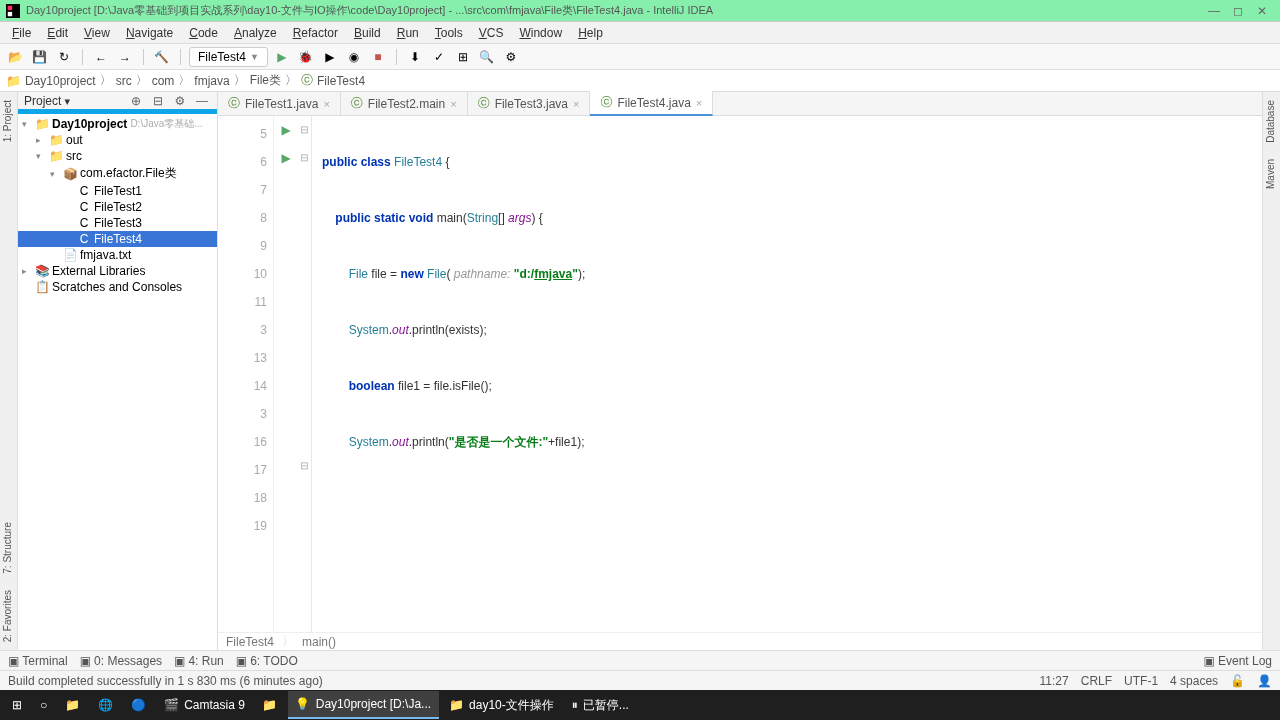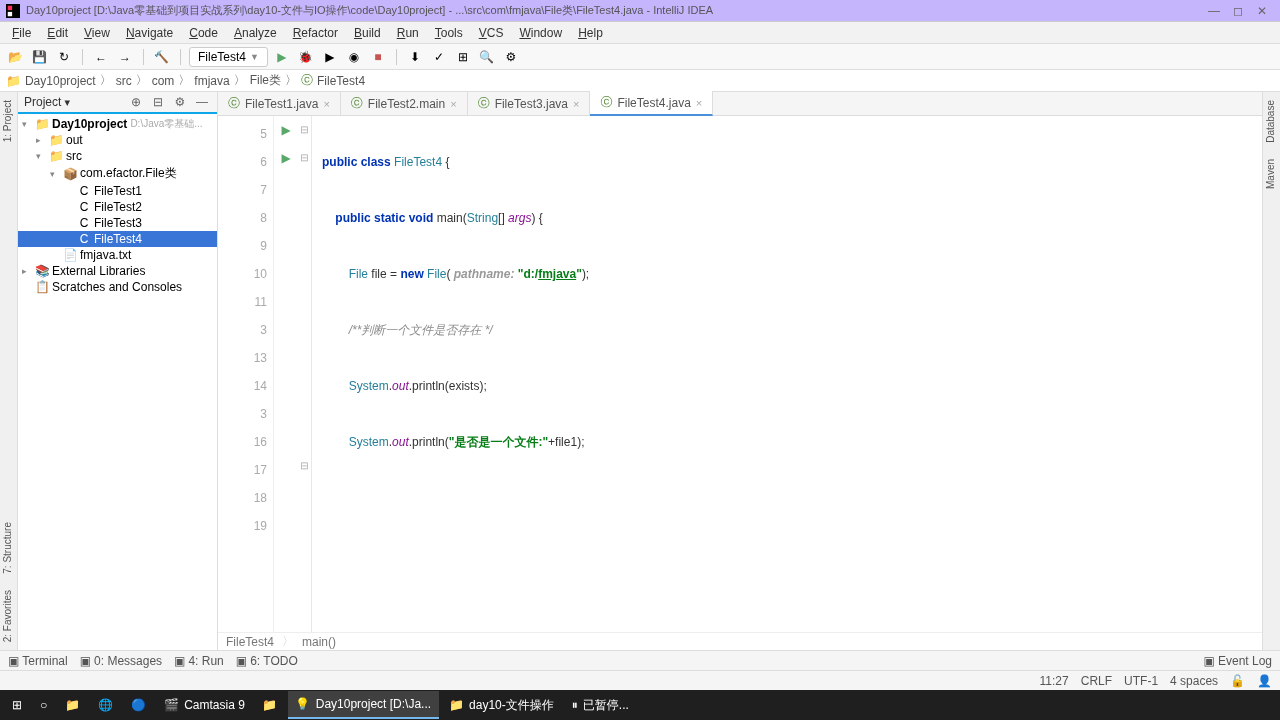--- a/index.html
+++ b/index.html
@@ -1,34 +1,34 @@
 <!DOCTYPE html>
 <html><head>
 <meta charset="utf-8">
 <style>
 * { margin: 0; padding: 0; box-sizing: border-box; font-family: -apple-system, "Segoe UI", Arial, sans-serif; font-size: 12px; }
 body { background: #f0f0f0; width: 1280px; height: 720px; overflow: hidden; display: flex; flex-direction: column; }
-.title-bar { height: 22px; background: #c4b5fd; display: flex; align-items: center; padding: 0 6px; border-bottom: 1px solid #ccc; }
+.title-bar { height: 22px; background: #86efac; display: flex; align-items: center; padding: 0 6px; border-bottom: 1px solid #ccc; }
 .title-bar .app-icon { width: 14px; height: 14px; margin-right: 6px; }
 .title-bar .title-text { color: #555; font-size: 11px; flex: 1; }
 .title-bar .win-btn { width: 24px; height: 16px; display: flex; align-items: center; justify-content: center; color: #666; cursor: default; }
 .menu-bar { height: 22px; background: #f2f2f2; display: flex; align-items: center; padding: 0 4px; border-bottom: 1px solid #ddd; }
 .menu-bar .menu-item { padding: 2px 8px; cursor: default; color: #333; }
 .menu-bar .menu-item u { text-decoration: underline; }
 .toolbar { height: 26px; background: #f8f8f8; display: flex; align-items: center; padding: 0 6px; border-bottom: 1px solid #ddd; gap: 4px; }
 .toolbar .tb-btn { width: 20px; height: 20px; display: flex; align-items: center; justify-content: center; cursor: pointer; border-radius: 3px; }
 .toolbar .sep { width: 1px; height: 16px; background: #ccc; margin: 0 4px; }
 .toolbar .run-config { padding: 2px 8px; border: 1px solid #ccc; border-radius: 3px; background: #fff; display: flex; align-items: center; gap: 4px; }
 .nav-bar { height: 22px; background: #fff; display: flex; align-items: center; padding: 0 6px; border-bottom: 1px solid #ddd; gap: 4px; color: #555; font-size: 11px; }
 .nav-bar .crumb { display: flex; align-items: center; gap: 4px; }
 .main-row { flex: 1; display: flex; min-height: 0; }
 .side-tabs-left { width: 18px; background: #f0f0f0; border-right: 1px solid #ddd; display: flex; flex-direction: column; }
 .side-tab { writing-mode: vertical-rl; transform: rotate(180deg); padding: 8px 2px; font-size: 10px; color: #555; text-align: center; cursor: pointer; }
 .project-panel { width: 200px; background: #fff; border-right: 1px solid #ddd; display: flex; flex-direction: column; }
-.project-header { height: 22px; background: #f5f5f5; border-bottom: 2px solid #0ea5e9; display: flex; align-items: center; padding: 0 6px; gap: 4px; }
+.project-header { height: 22px; background: #f5f5f5; border-bottom: 5px solid #0ea5e9; display: flex; align-items: center; padding: 0 6px; gap: 4px; }
 .project-header .dropdown { flex: 1; font-size: 11px; color: #333; }
 .project-header .pbtn { width: 18px; height: 18px; display: flex; align-items: center; justify-content: center; cursor: pointer; color: #666; }
 .tree { flex: 1; overflow: auto; padding: 2px 0; font-size: 12px; }
 .tree-item { padding: 1px 0 1px 4px; display: flex; align-items: center; gap: 3px; cursor: pointer; white-space: nowrap; }
 .tree-item .arrow { width: 10px; color: #888; font-size: 9px; }
 .tree-item .t-icon { width: 14px; text-align: center; }
 .tree-item.selected { background: #3875d6; color: #fff; }
 .tree-item.l1 { padding-left: 4px; }
 .tree-item.l2 { padding-left: 18px; }
 .tree-item.l3 { padding-left: 32px; }
@@ -45,21 +45,21 @@
 .gutter-icons .gi { height: 28px; display: flex; align-items: center; justify-content: center; }
 .fold-gutter { width: 14px; background: #fff; border-right: 1px solid #e8e8e8; line-height: 28px; }
 .fold-gutter .fg { height: 28px; display: flex; align-items: center; justify-content: center; color: #aaa; font-size: 10px; }
 .code { flex: 1; padding: 4px 10px; line-height: 28px; white-space: pre; color: #333; position: relative;}
 .code .line { height: 28px; }
 .kw { color: #0033b3; font-weight: bold; }
 .cls { color: #267f99; }
 .str { color: #067d17; font-weight: bold; }
 .cmt { color: #8c8c8c; font-style: italic; }
 .fld { color: #871094; font-style: italic; }
-.hint { color: #999; font-style: italic; font-weight: bold;}
+.hint { color: #999; font-style: italic;}
 .fn { color: #333; }
 .breadcrumb-editor { height: 18px; border-top: 1px solid #eee; padding: 2px 8px; font-size: 11px; color: #777; display: flex; align-items: center; gap: 8px;}
 .side-tabs-right { width: 18px; background: #f0f0f0; border-left: 1px solid #ddd; display: flex; flex-direction: column; }
 .bottom-bar { height: 20px; background: #f5f5f5; border-top: 1px solid #ddd; display: flex; align-items: center; padding: 0 8px; gap: 12px; font-size: 11px; color: #555;}
 .bottom-bar .bb-item { display: flex; align-items: center; gap: 3px; cursor: pointer; }
 .bottom-bar .spacer { flex: 1; }
 .status-bar { height: 20px; background: #f5f5f5; border-top: 1px solid #ddd; display: flex; align-items: center; padding: 0 8px; font-size: 11px; color: #555; }
 .status-bar .spacer { flex: 1; }
 .status-bar .st-item { margin-left: 12px; }
 .taskbar { height: 30px; background: #1f1f1f; display: flex; align-items: center; padding: 0 4px; gap: 2px; }
@@ -301,22 +301,22 @@
         <div class="fg"></div>
           <div class="fg"></div>
         <div class="fg">⊟</div>
         <div class="fg"></div>
           <div class="fg"></div>
       </div>
       <div class="code">
 <div class="line"><span class="kw">public class</span> <span class="cls">FileTest4</span> {</div>
 <div class="line">    <span class="kw">public static void</span> <span class="fn">main</span>(<span class="cls">String</span>[] <span class="fld">args</span>) {</div>
 <div class="line">        <span class="cls">File</span> file = <span class="kw">new</span> <span class="cls">File</span>( <span class="hint">pathname:</span> <span class="str">"d:/<u>fmjava</u>"</span>);</div>
-<div class="line">        <span class="cmt">/**判断一个文件是否存在 */</span></div>
 <div class="line">        <span class="cls">System</span>.<span class="fld">out</span>.println(exists);</div>
+<div class="line">        <span class="kw">boolean</span> file1 = file.isFile();</div>
 <div class="line">        <span class="cls">System</span>.<span class="fld">out</span>.println(<span class="str">"是否是一个文件:"</span>+file1);</div>
 
 
 
 
 
 
       </div>
     </div>
     <div class="breadcrumb-editor" id="ed-crumb">
@@ -335,20 +335,21 @@
 <div class="bottom-bar" id="bottom-bar">
     <span class="bb-item"><span>▣</span> Terminal</span>
     <span class="bb-item"><span>▣</span> 0: Messages</span>
     <span class="bb-item"><span>▣</span> 4: Run</span>
     <span class="bb-item"><span>▣</span> 6: TODO</span>
     <span class="spacer"></span>
     <span class="bb-item"><span>▣</span> Event Log</span>
   </div>
 
 <div class="status-bar">
+  <span>Build completed successfully in 1 s 830 ms (6 minutes ago)</span>
   <span class="spacer"></span>
   <span class="st-item">11:27</span>
   <span class="st-item">CRLF</span>
   <span class="st-item">UTF-1</span>
   <span class="st-item">4 spaces</span>
   <span class="st-item">🔓</span>
   <span class="st-item">👤</span>
 </div>
 
 <div class="taskbar" id="taskbar">

